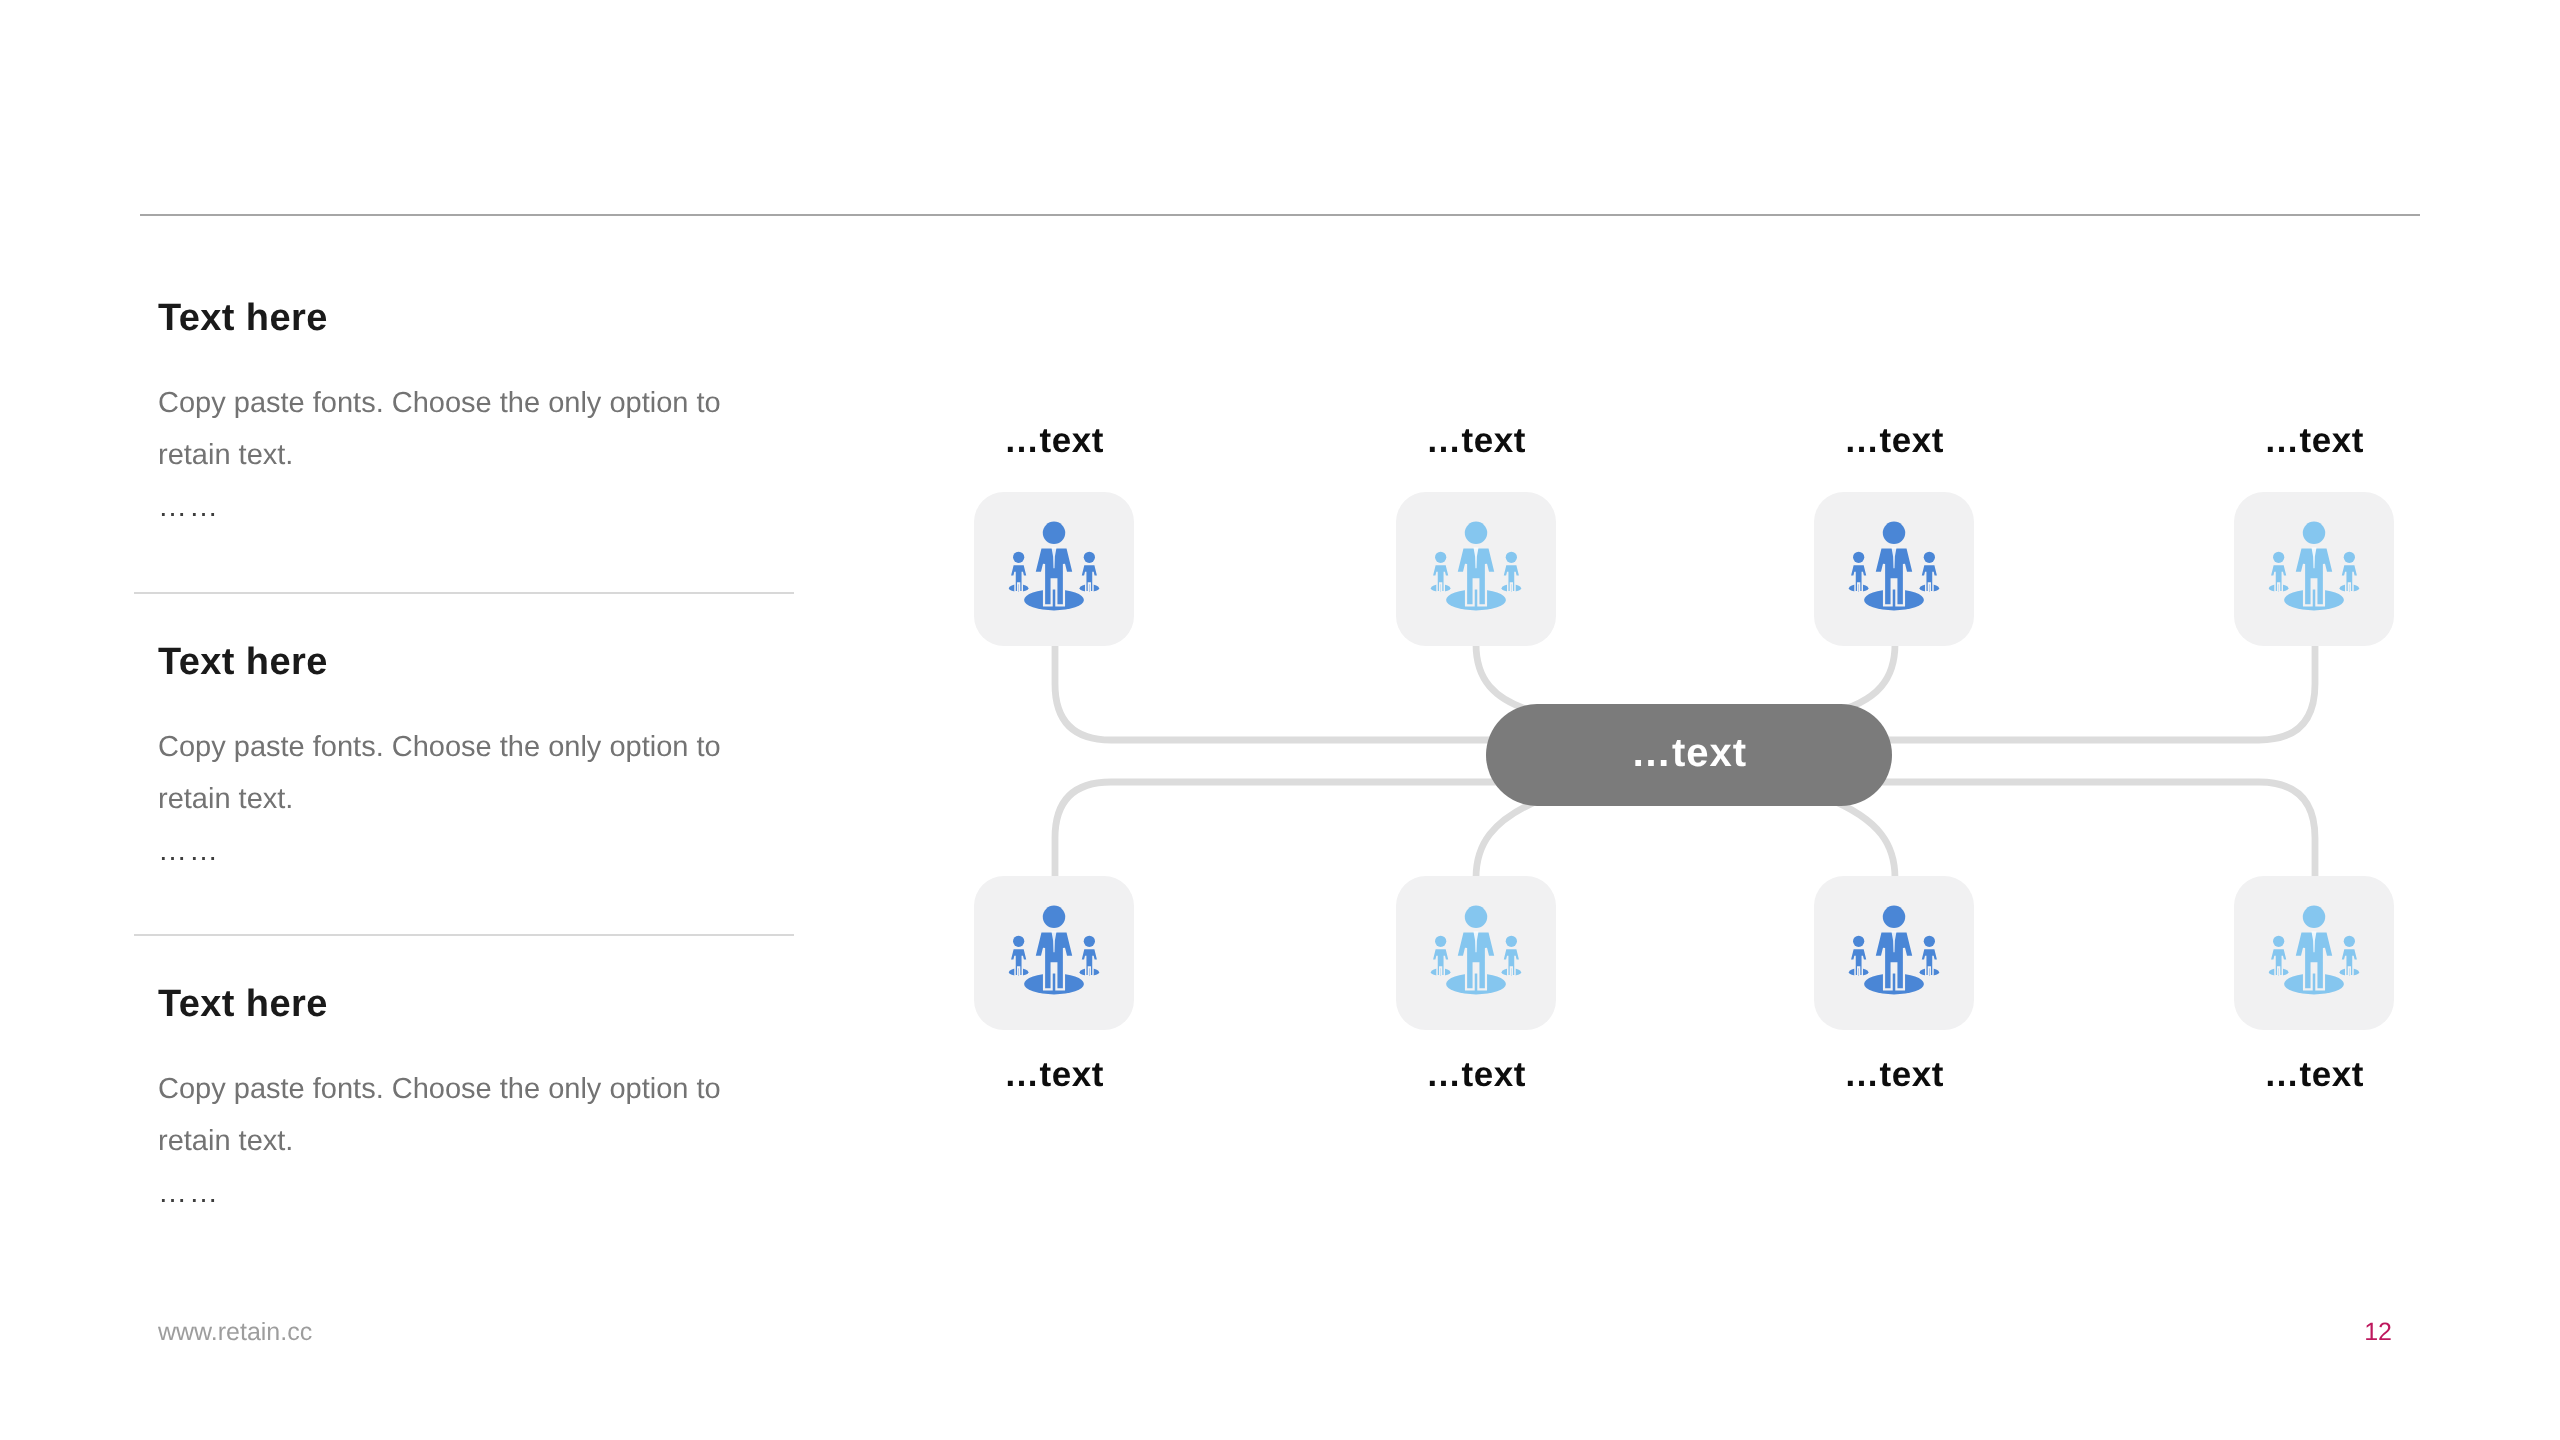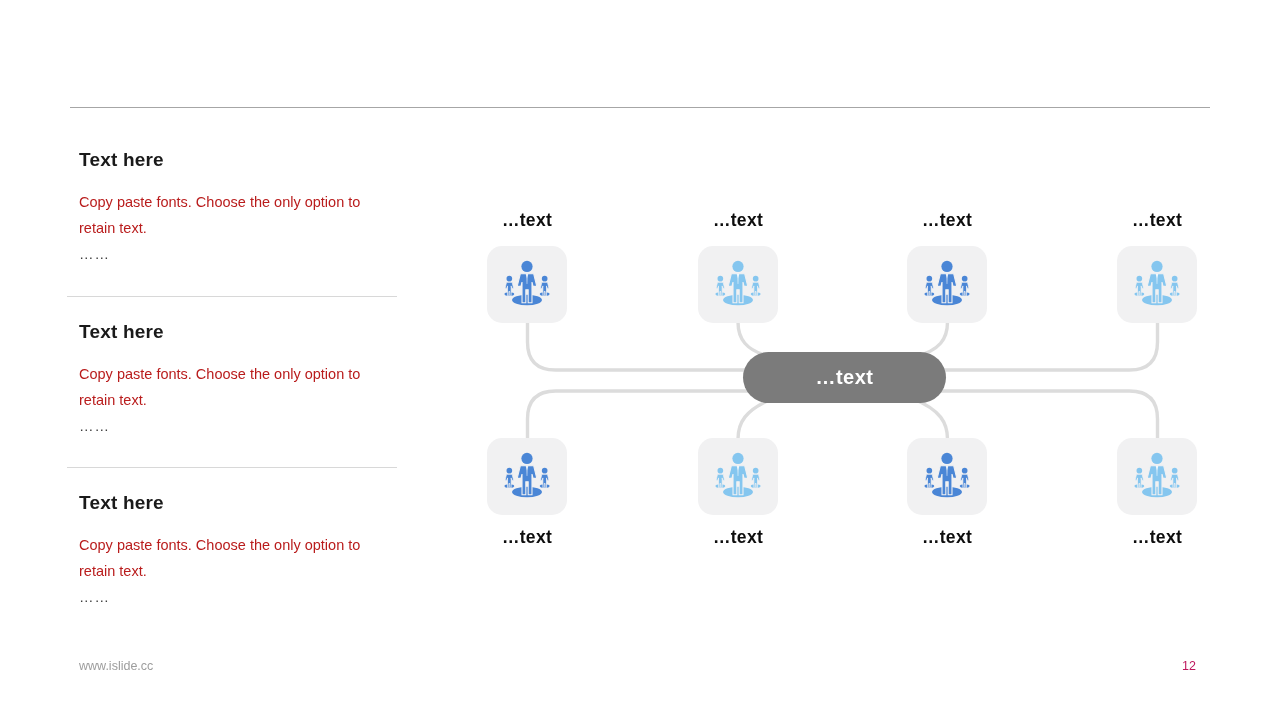--- a/index.html
+++ b/index.html
@@ -11,21 +11,21 @@
   .top-divider {
     position:absolute; left:70px; top:107px; width:1140px; height:1px;
     background:#a6a6a6;
   }
   .block-heading {
     position:absolute; left:79px; font-size:19px; font-weight:700; color:#1a1a1a;
     letter-spacing:0.2px; white-space:nowrap;
   }
   .block-body {
     position:absolute; left:79px; width:296px; font-size:14.5px; line-height:26px;
-    color:#b91c1c;
+    color:#737373;
   }
   .block-dots {
     position:absolute; left:79px; font-size:14.5px; color:#3d3d3d; letter-spacing:1px;
   }
   .block-divider {
     position:absolute; left:67px; width:330px; height:1px; background:#d8d8d8; border:0;
   }
   
   .connectors { position:absolute; left:0; top:0; width:1280px; height:720px; pointer-events:none; }
   .node-label {
@@ -148,16 +148,16 @@
       </svg>
   </div>
 
   <div class="node-label" style="left:472px; top:527px">…text</div>
   <div class="node-label" style="left:683px; top:527px">…text</div>
   <div class="node-label" style="left:892px; top:527px">…text</div>
   <div class="node-label" style="left:1102px; top:527px">…text</div>
 
   <div class="center-pill" style="background-color: rgb(123, 123, 123);">…text</div>
 
-  <div class="footer-site">www.islide.cc</div>
+  <div class="footer-site">www.retain.cc</div>
   <div class="footer-page">12</div>
 
 </div>
 
 </body></html>

